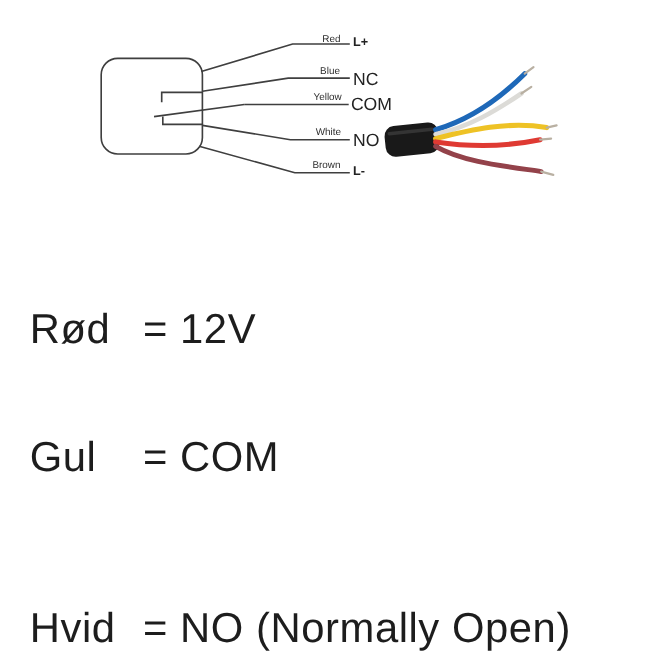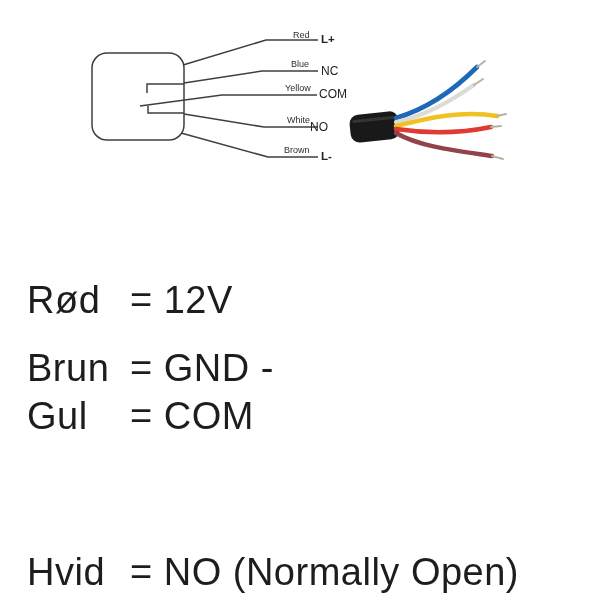--- a/index.html
+++ b/index.html
@@ -9,21 +9,21 @@
   }
   .figure { position:absolute; left:0; top:0; width:610px; height:185px; }
   .figure svg { position:absolute; left:0; top:0; }
   .dline { stroke:#3f3f3f; stroke-width:1.5; fill:none; }
   .cable-wire { fill:none; stroke-linecap:round; }
   .wire-tip { stroke:#b9b0a2; stroke-width:2; fill:none; stroke-linecap:round; }
   .wlabel {
     position:absolute; font-size:9px; line-height:1; color:#2e2e2e; white-space:nowrap;text-align:center;
   }
   .tlabel {
-    position:absolute; font-size:12px; line-height:1; color:#222222; white-space:nowrap;
+    position:absolute; font-size:16px; line-height:1; color:#222222; white-space:nowrap;
   }
   .tlabel.bold { font-weight:bold; font-size:11.5px; }
   .legend { position:absolute; left:0; top:0; width:564px; height:610px; }
   .legend-row {
     position:absolute; left:27px; font-size:38px; line-height:1.15;
     color:#1d1d1d; letter-spacing:0.5px; white-space:nowrap; font-weight:400;
   }
   .lname { display:inline-block; width:103px; }
   .leq { display:inline-block; margin-right:11px; }
 </style>
@@ -67,30 +67,27 @@
 
     <span class="wlabel" style="left:293px; top:31px">Red</span>
     <span class="wlabel" style="left:291px; top:60px">Blue</span>
     <span class="wlabel" style="left:285px; top:84px">Yellow</span>
     <span class="wlabel" style="left:287px; top:116px">White</span>
     <span class="wlabel" style="left:284px; top:146px">Brown</span>
 
     <span class="tlabel bold" style="left:321px; top:34px">L+</span>
     <span class="tlabel" style="left:321px; top:65px">NC</span>
     <span class="tlabel" style="left:319px; top:88px">COM</span>
-    <span class="tlabel" style="left:310px; top:121px">NO</span>
+    <span class="tlabel" style="left:321px; top:121px">NO</span>
     <span class="tlabel bold" style="left:321px; top:151px">L-</span>
   </div>
 
   <div class="legend">
     <div class="legend-row" style="top:279px">
       <span class="lname">Rød</span><span class="leq">=</span><span class="lval">12V</span>
-    </div>
-    <div class="legend-row" style="top:347px">
-      <span class="lname">Brun</span><span class="leq">=</span><span class="lval">GND -</span>
     </div>
     <div class="legend-row" style="top:395px">
       <span class="lname">Gul</span><span class="leq">=</span><span class="lval">COM</span>
     </div>
     <div class="legend-row" style="top:551px">
       <span class="lname">Hvid</span><span class="leq">=</span><span class="lval">NO (Normally Open)</span>
     </div>
   </div>
 
 </div>

